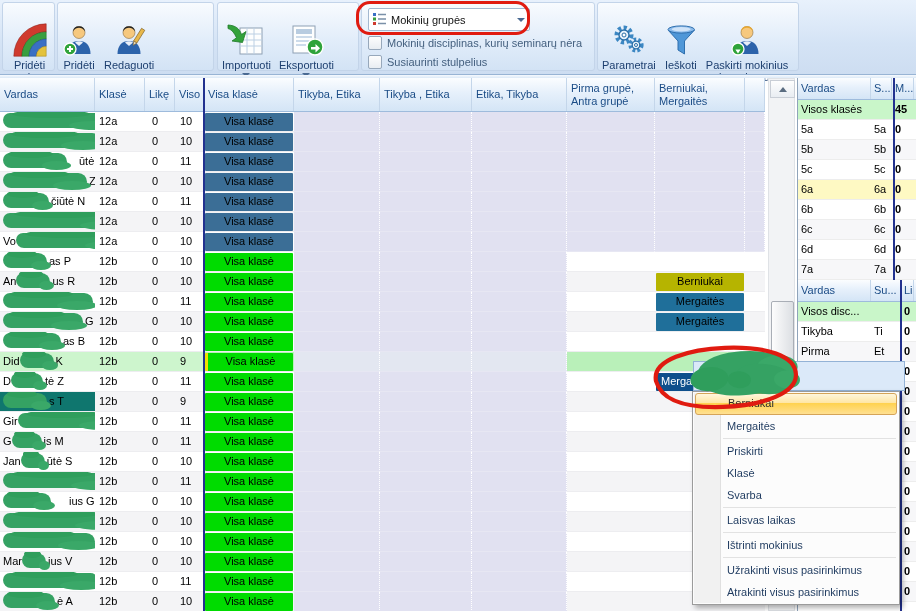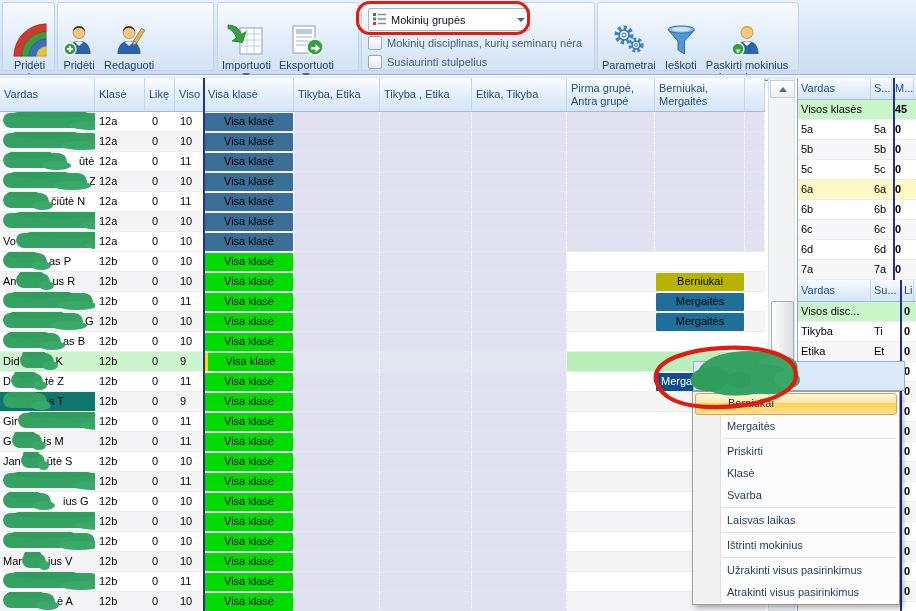--- a/index.html
+++ b/index.html
@@ -530,21 +530,21 @@
           <div class="tag" style="background: rgb(0, 220, 0);">Visa klasė</div>
         </div>
         <div class="gc lav" style="width: 86px; background: rgb(225, 225, 241);"></div>
         <div class="gc lav" style="width: 92px; background: rgb(225, 225, 241);"></div>
         <div class="gc lav" style="width: 95px; background: rgb(225, 225, 241);"></div>
         <div class="gc" style="width: 88px; background: rgb(244, 244, 246);"></div>
         <div class="gc" style="width: 90px; background: rgb(244, 244, 246);"></div>
         <div class="gc" style="width: 20px; background: rgb(244, 244, 246);"></div>
       </div>
       <div class="grow">
-        <div class="gc namecell" style="width: 95px; background: rgb(255, 255, 255);"><span class="scrib" style="width: 48px;"></span><span style="margin-left: 12px;">ius G</span></div>
+        <div class="gc namecell" style="width: 95px; background: rgb(255, 255, 255);"><span class="scrib" style="width: 48px;"></span><span style="margin-left: 18px;">ius G</span></div>
         <div class="gc" style="width: 50px; background: rgb(255, 255, 255); padding-left: 4px;">12b</div>
         <div class="gc" style="width: 30px; background: rgb(255, 255, 255); padding-left: 7px;">0</div>
         <div class="gc" style="width: 29px; background: rgb(255, 255, 255); padding-left: 5px;">10</div>
         <div class="gc" style="width: 90px; background: rgb(255, 255, 255);">
           <div class="tag" style="background: rgb(0, 220, 0);">Visa klasė</div>
         </div>
         <div class="gc lav" style="width: 86px; background: rgb(225, 225, 241);"></div>
         <div class="gc lav" style="width: 92px; background: rgb(225, 225, 241);"></div>
         <div class="gc lav" style="width: 95px; background: rgb(225, 225, 241);"></div>
         <div class="gc" style="width: 88px; background: rgb(255, 255, 255);"></div>
@@ -699,21 +699,21 @@
         <div class="pc" style="width: 73px;">Visos disc...</div>
         <div class="pc" style="width: 30px;"></div>
         <div class="pc" style="width: 13px; font-weight: bold;">0</div>
       </div>
       <div class="prow">
         <div class="pc" style="width: 73px;">Tikyba</div>
         <div class="pc" style="width: 30px;">Ti</div>
         <div class="pc" style="width: 13px; font-weight: bold;">0</div>
       </div>
       <div class="prow" style="background: rgb(247, 247, 249);">
-        <div class="pc" style="width: 73px;">Etika</div>
+        <div class="pc" style="width: 73px;">Pirma</div>
         <div class="pc" style="width: 30px;">Et</div>
         <div class="pc" style="width: 13px; font-weight: bold;">0</div>
       </div>
       <div class="prow">
         <div class="pc" style="width: 73px;"></div>
         <div class="pc" style="width: 30px;"></div>
         <div class="pc" style="width: 13px; font-weight: bold;">0</div>
       </div>
       <div class="prow" style="background: rgb(247, 247, 249);">
         <div class="pc" style="width: 73px;"></div>

